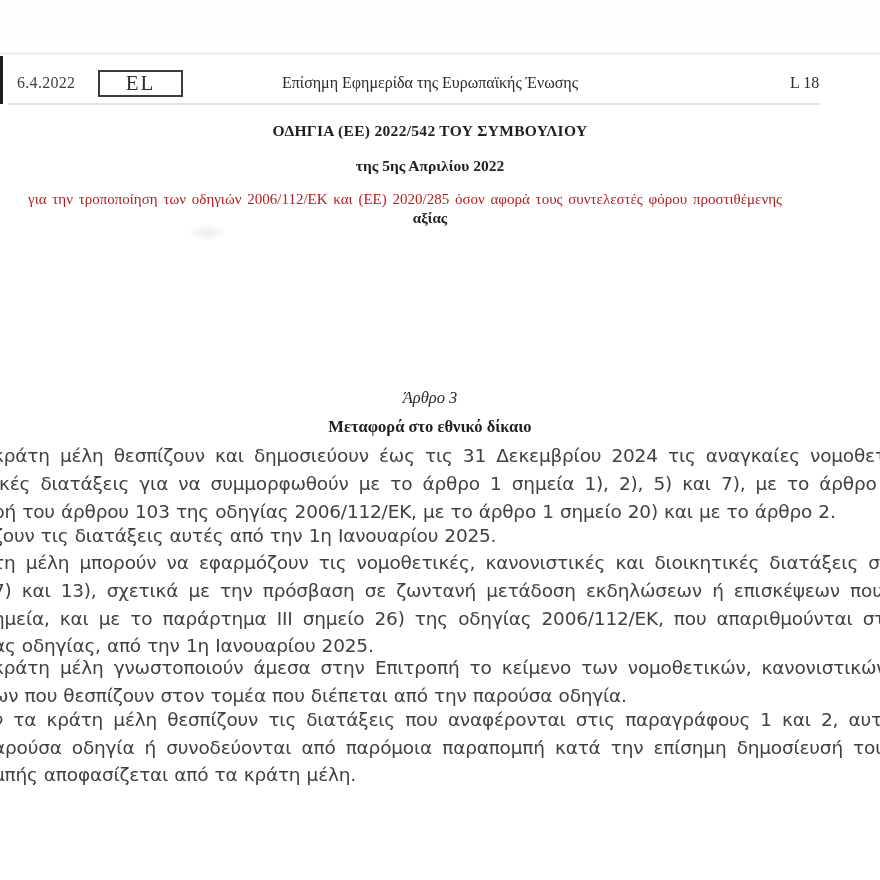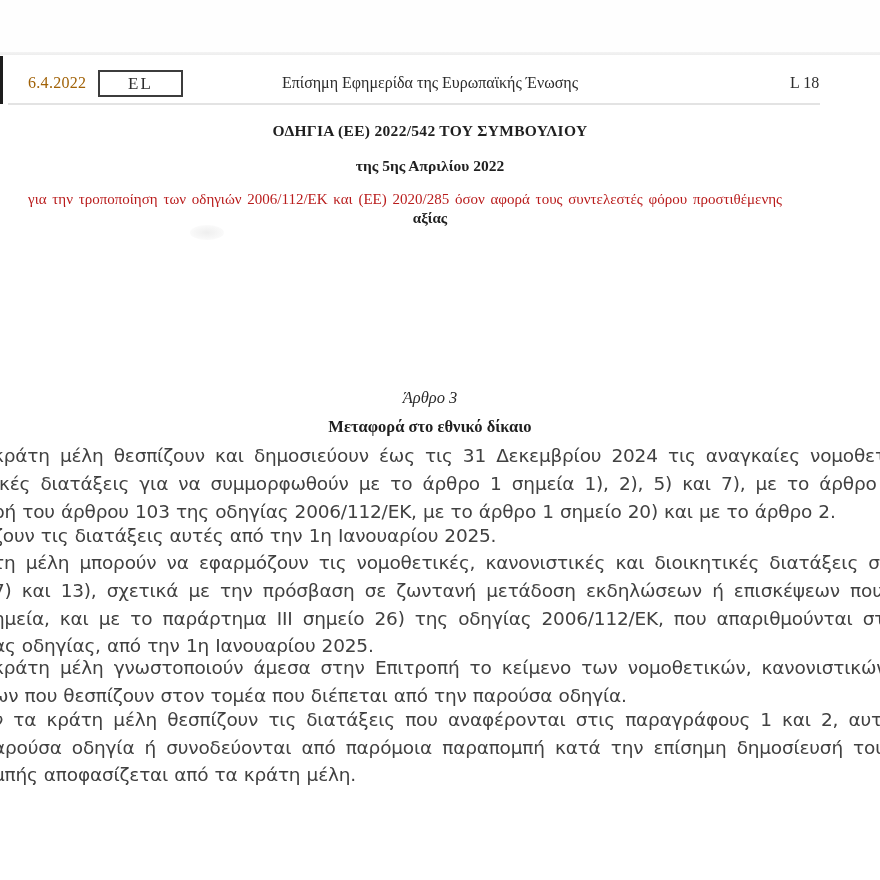--- a/index.html
+++ b/index.html
@@ -9,24 +9,24 @@
     overflow: hidden; background: #ffffff;
     font-family: "Liberation Serif", "DejaVu Serif", serif;
     color: #2e2e2e;
   }
   .top-strip { position: absolute; left: 0; top: 0; width: 880px; height: 52px; background: #fefefe; }
   .top-divider { position: absolute; left: 0; top: 52px; width: 880px; height: 3px;
     background: linear-gradient(to bottom, #f3f3f3, #eeeeee); }
   .edge-mark { position: absolute; left: 0; top: 56px; width: 3px; height: 48px; background: #1c1c1c; }
 
   
-  .hdr-date { position: absolute; left: 28px; top: 74px; font-size: 16px; color: #a16207; letter-spacing: 0.3px; }
+  .hdr-date { position: absolute; left: 17px; top: 74px; font-size: 16px; color: #404040; letter-spacing: 0.3px; }
   .el-box { position: absolute; left: 98px; top: 70px; width: 85px; height: 27px;
     border: 2px solid #3c3c3c; display: flex; align-items: center; justify-content: center;
-    font-size: 17px; color: #2e2e2e; letter-spacing: 2px; background: #fff; }
+    font-size: 21px; color: #2e2e2e; letter-spacing: 2px; background: #fff; }
   .hdr-center { position: absolute; left: -20px; top: 74px; width: 900px; text-align: center;
     font-size: 16px; color: #2b2b2b; }
   .hdr-issue { position: absolute; left: 790px; top: 74px; font-size: 16px; color: #2e2e2e; }
   .hdr-rule { position: absolute; left: 8px; top: 103px; width: 812px; height: 2px; background: #e3e3e3; }
 
   
   .center-line { position: absolute; left: -20px; width: 900px; text-align: center; }
   .doc-title { top: 122px; font-weight: bold; font-size: 15.5px; color: #1f1f1f; letter-spacing: 0.3px; }
   .doc-date  { top: 157px; font-weight: bold; font-size: 15.5px; color: #1f1f1f; }
   .subject-l1 { position: absolute; left: 28px; top: 191px; white-space: nowrap;

